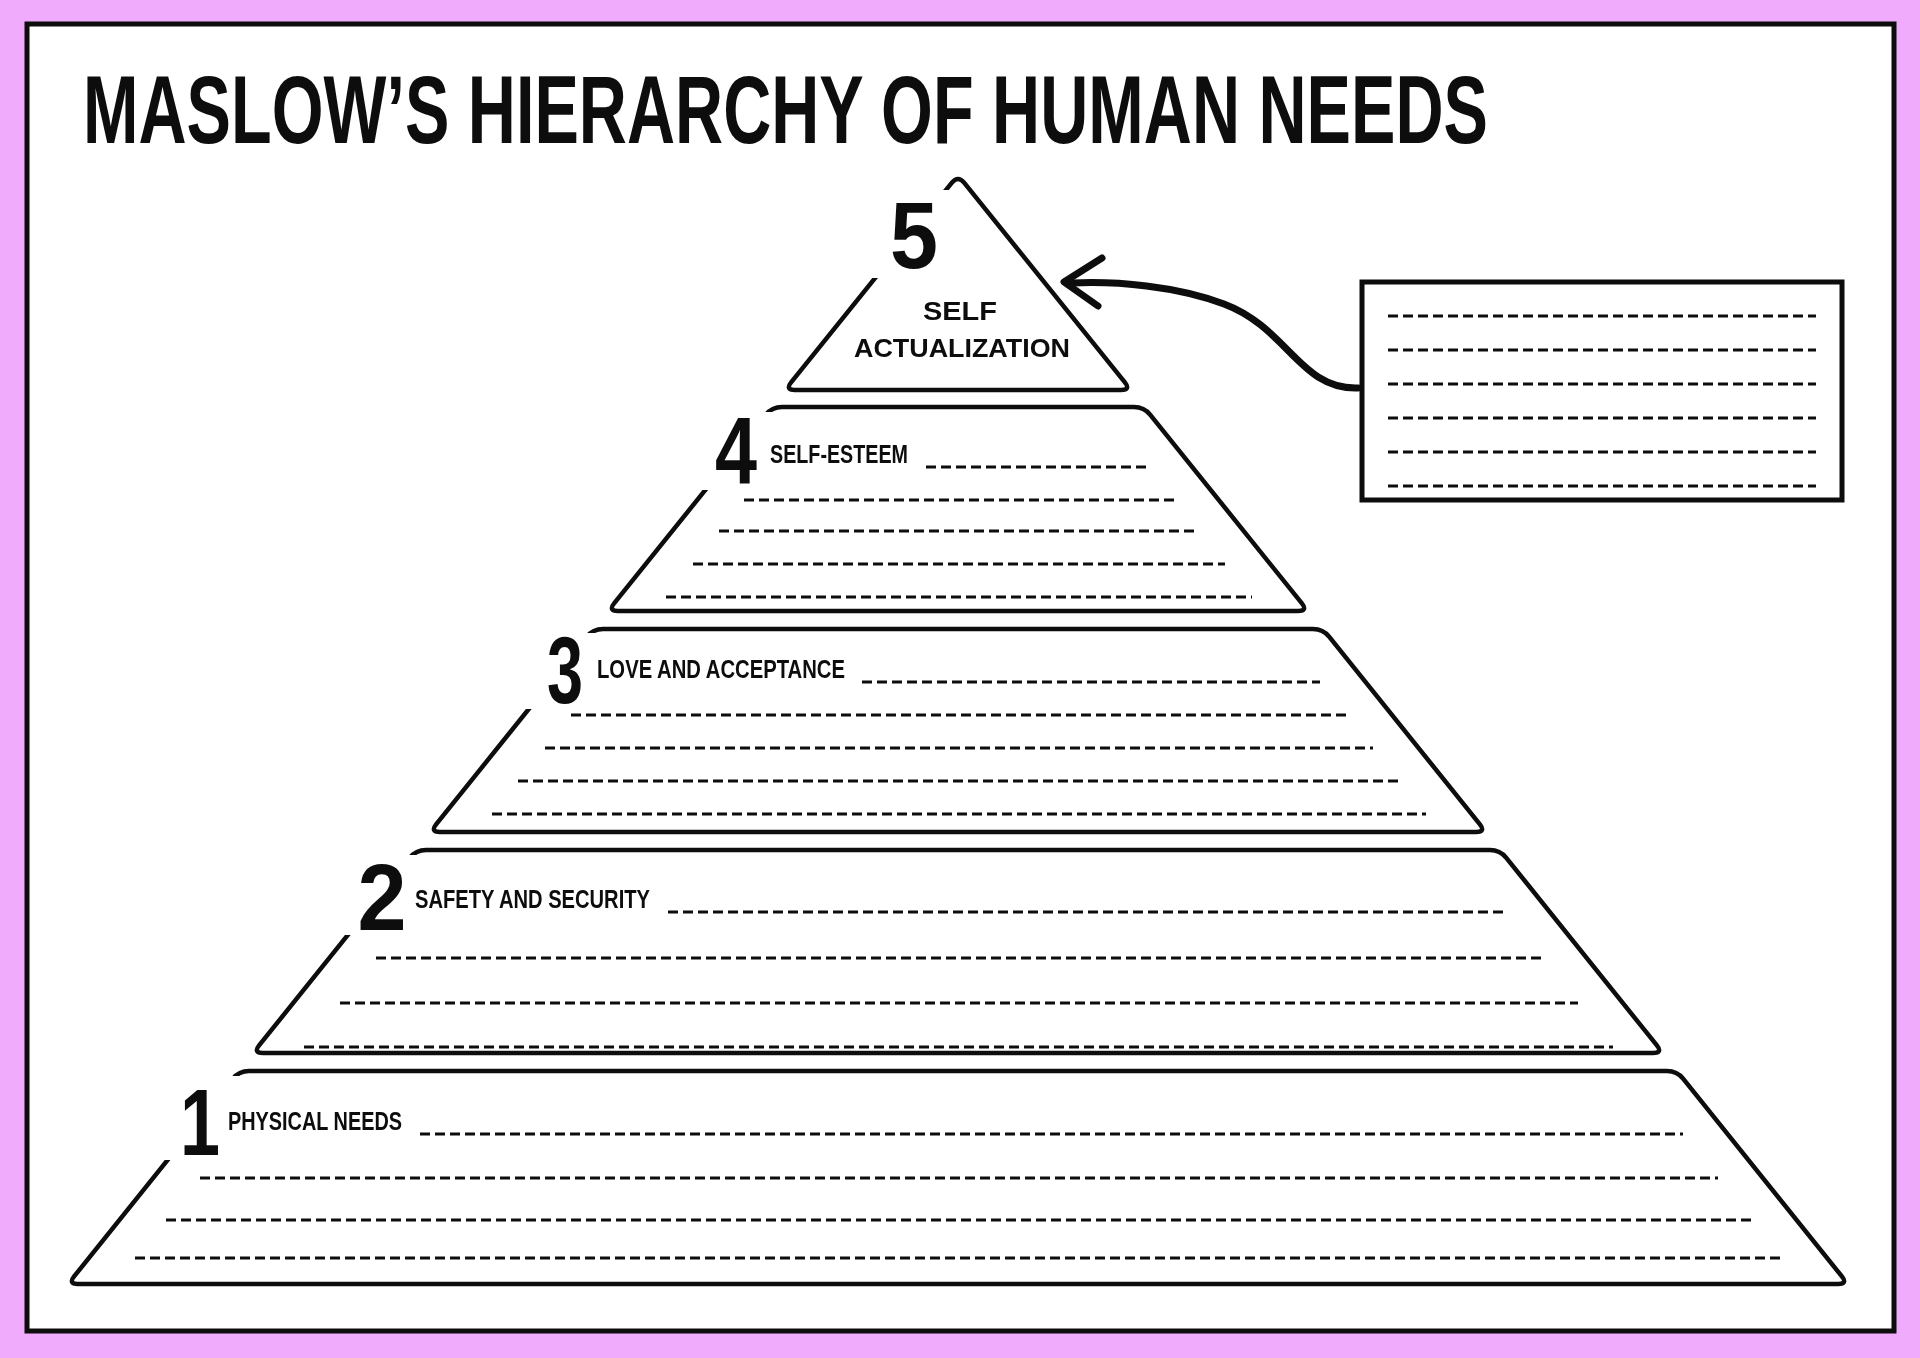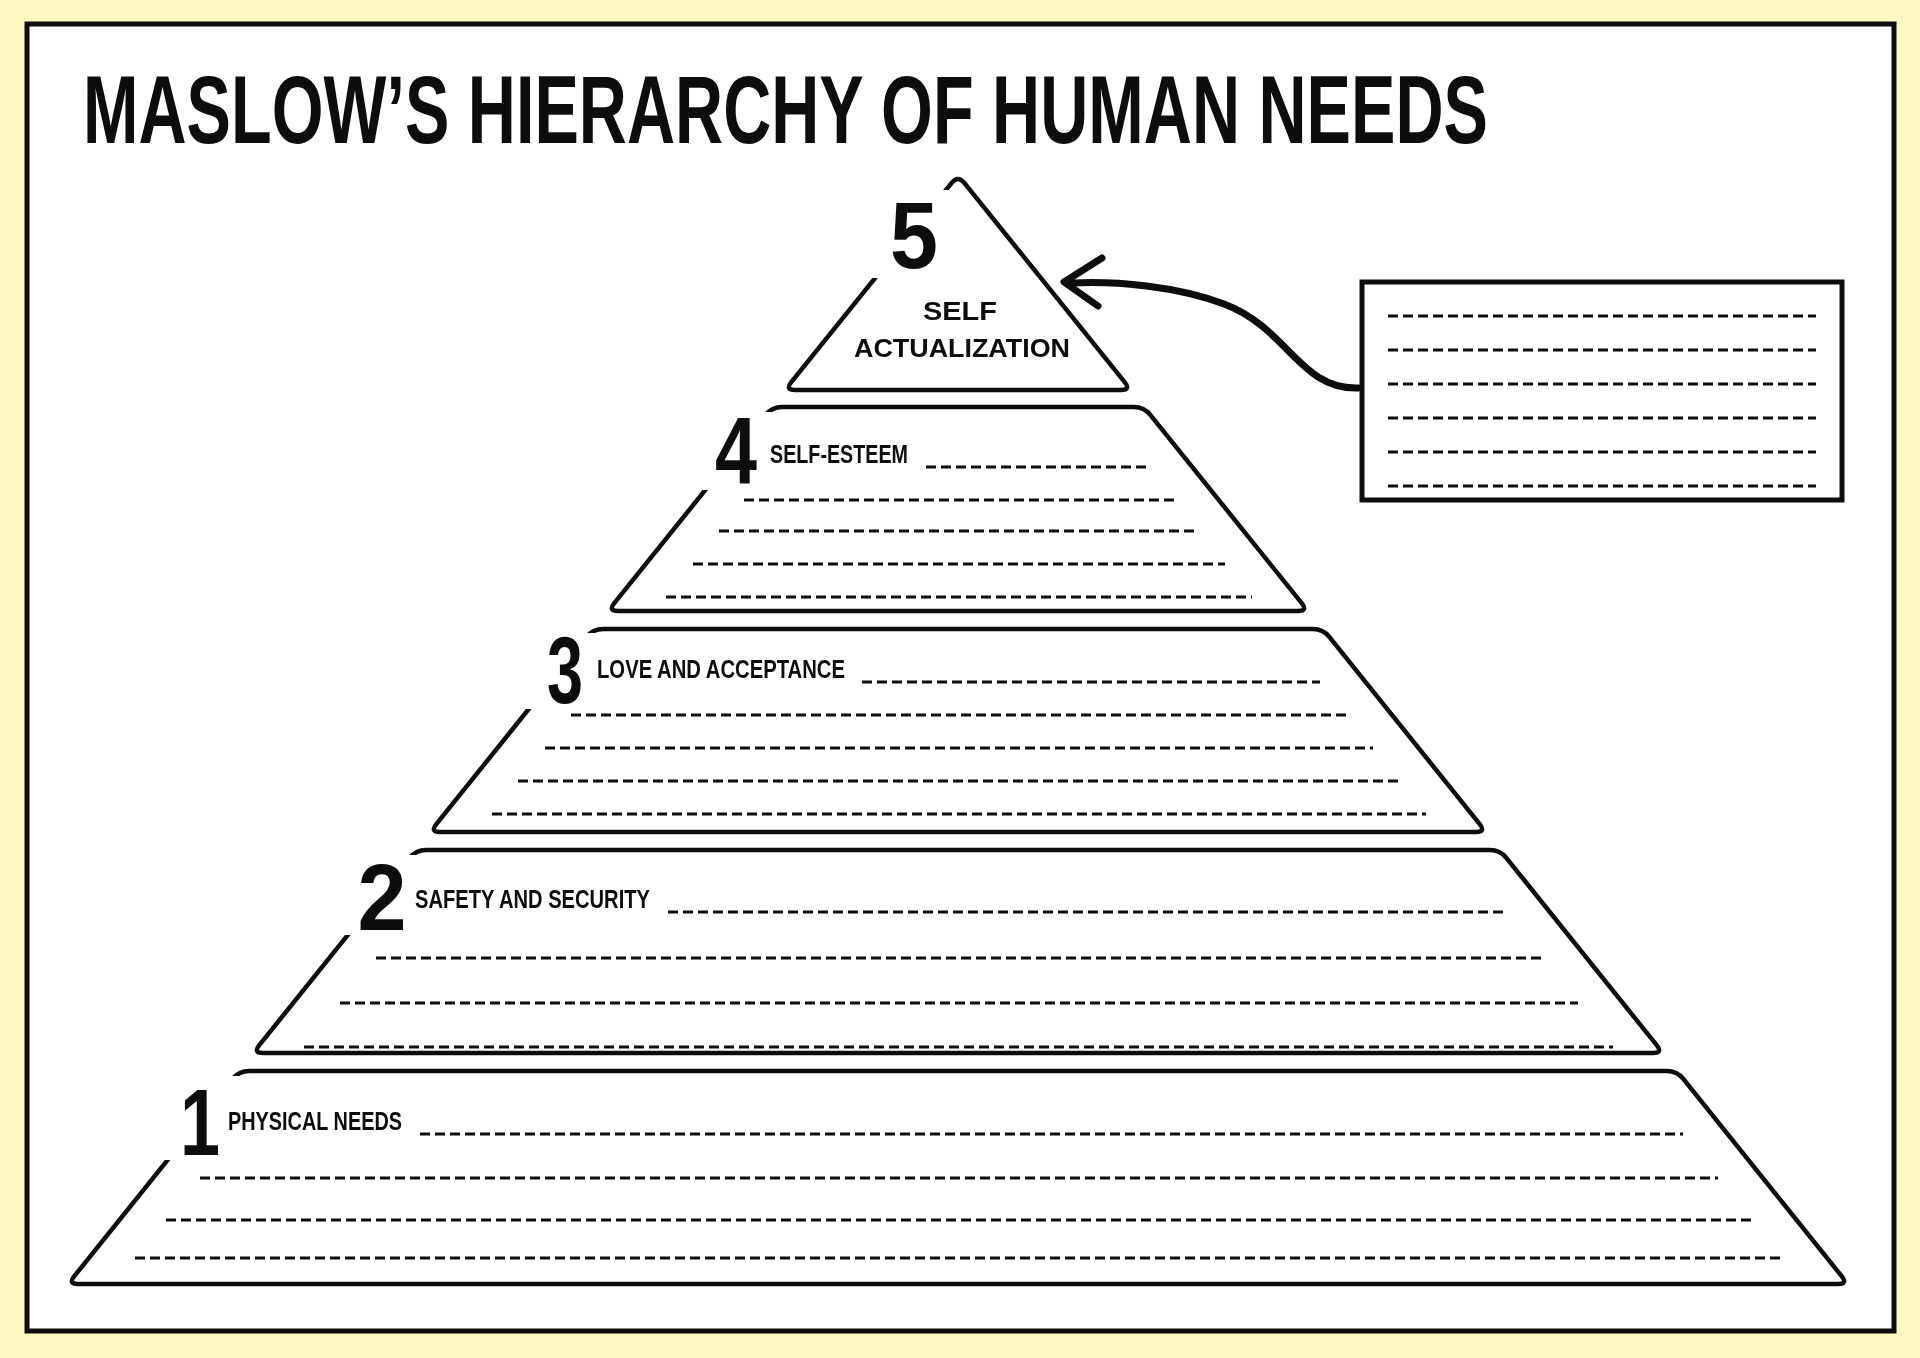--- a/index.html
+++ b/index.html
@@ -1,16 +1,16 @@
 <!DOCTYPE html>
 <html><head>
 <meta charset="utf-8">
 <style>
   html,body{margin:0;padding:0;background:#ffffff;}
-  .page{width:1920px;height:1358px;position:relative;background:#fef9c3;overflow:hidden;}
+  .page{width:1920px;height:1358px;position:relative;background:#f0abfc;overflow:hidden;}
   svg{display:block;}
   .shape{fill:#ffffff;stroke:#0d0d0d;stroke-width:4.5;stroke-linejoin:round;}
   .gap{fill:#ffffff;stroke:none;}
   .wline{stroke:#0d0d0d;stroke-width:3.2;stroke-dasharray:10 5;fill:none;}
   text{fill:#0d0d0d;font-family:"Liberation Sans",sans-serif;font-weight:bold;}
   .title-text{font-size:96px;}
   .digit{font-size:95px;}
   .lvl-label{font-size:26px;}
   .box-outline{fill:#ffffff;stroke:#0d0d0d;stroke-width:5;}
   .arrow{fill:none;stroke:#0d0d0d;stroke-width:7;stroke-linecap:round;stroke-linejoin:round;}

